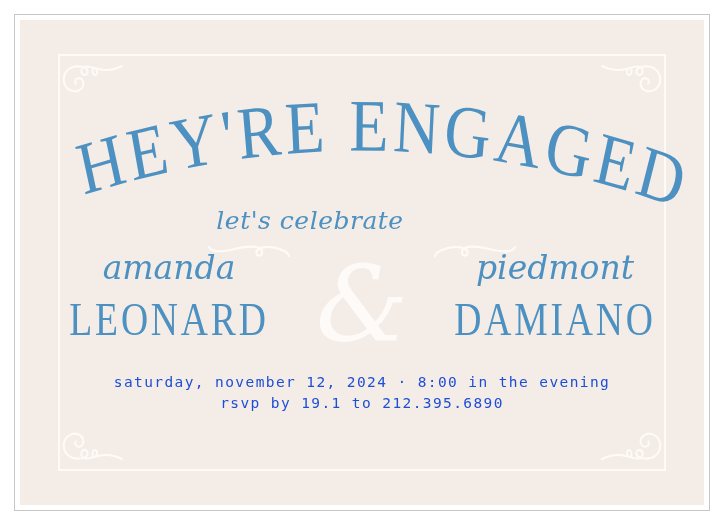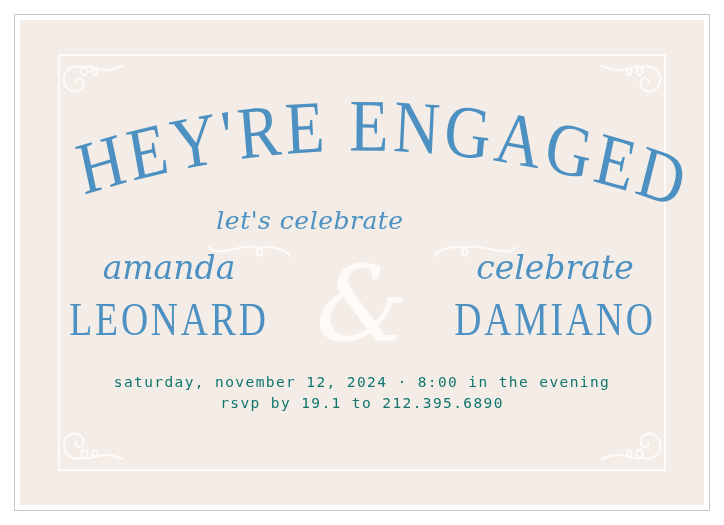--- a/index.html
+++ b/index.html
@@ -163,21 +163,21 @@
     position: absolute;
     left: 0;
     top: 352px;
     width: 684px;
     text-align: center;
   }
   .detail-line {
     font-family: "DejaVu Sans Mono", monospace;
     font-size: 14.5px;
     letter-spacing: 1.4px;
-    color: #0f766e;
+    color: #1d4ed8;
     line-height: 21px;
     white-space: nowrap;
   }
 </style>
 </head>
 <body>
 
 <div id="invitation-page">
 
   <div id="card-border"></div>
@@ -269,21 +269,21 @@
     <div id="names-block">
 
       <div class="name-column" id="name-column-left">
         <div class="first-name">amanda</div>
         <div class="last-name">LEONARD</div>
       </div>
 
       <div id="ampersand">&amp;</div>
 
       <div class="name-column" id="name-column-right">
-        <div class="first-name">celebrate</div>
+        <div class="first-name">piedmont</div>
         <div class="last-name">DAMIANO</div>
       </div>
 
     </div>
 
     <div id="details-block">
       <div class="detail-line">saturday, november 12, 2024 · 8:00 in the evening</div>
       <div class="detail-line">rsvp by 19.1 to 212.395.6890</div>
     </div>
 

